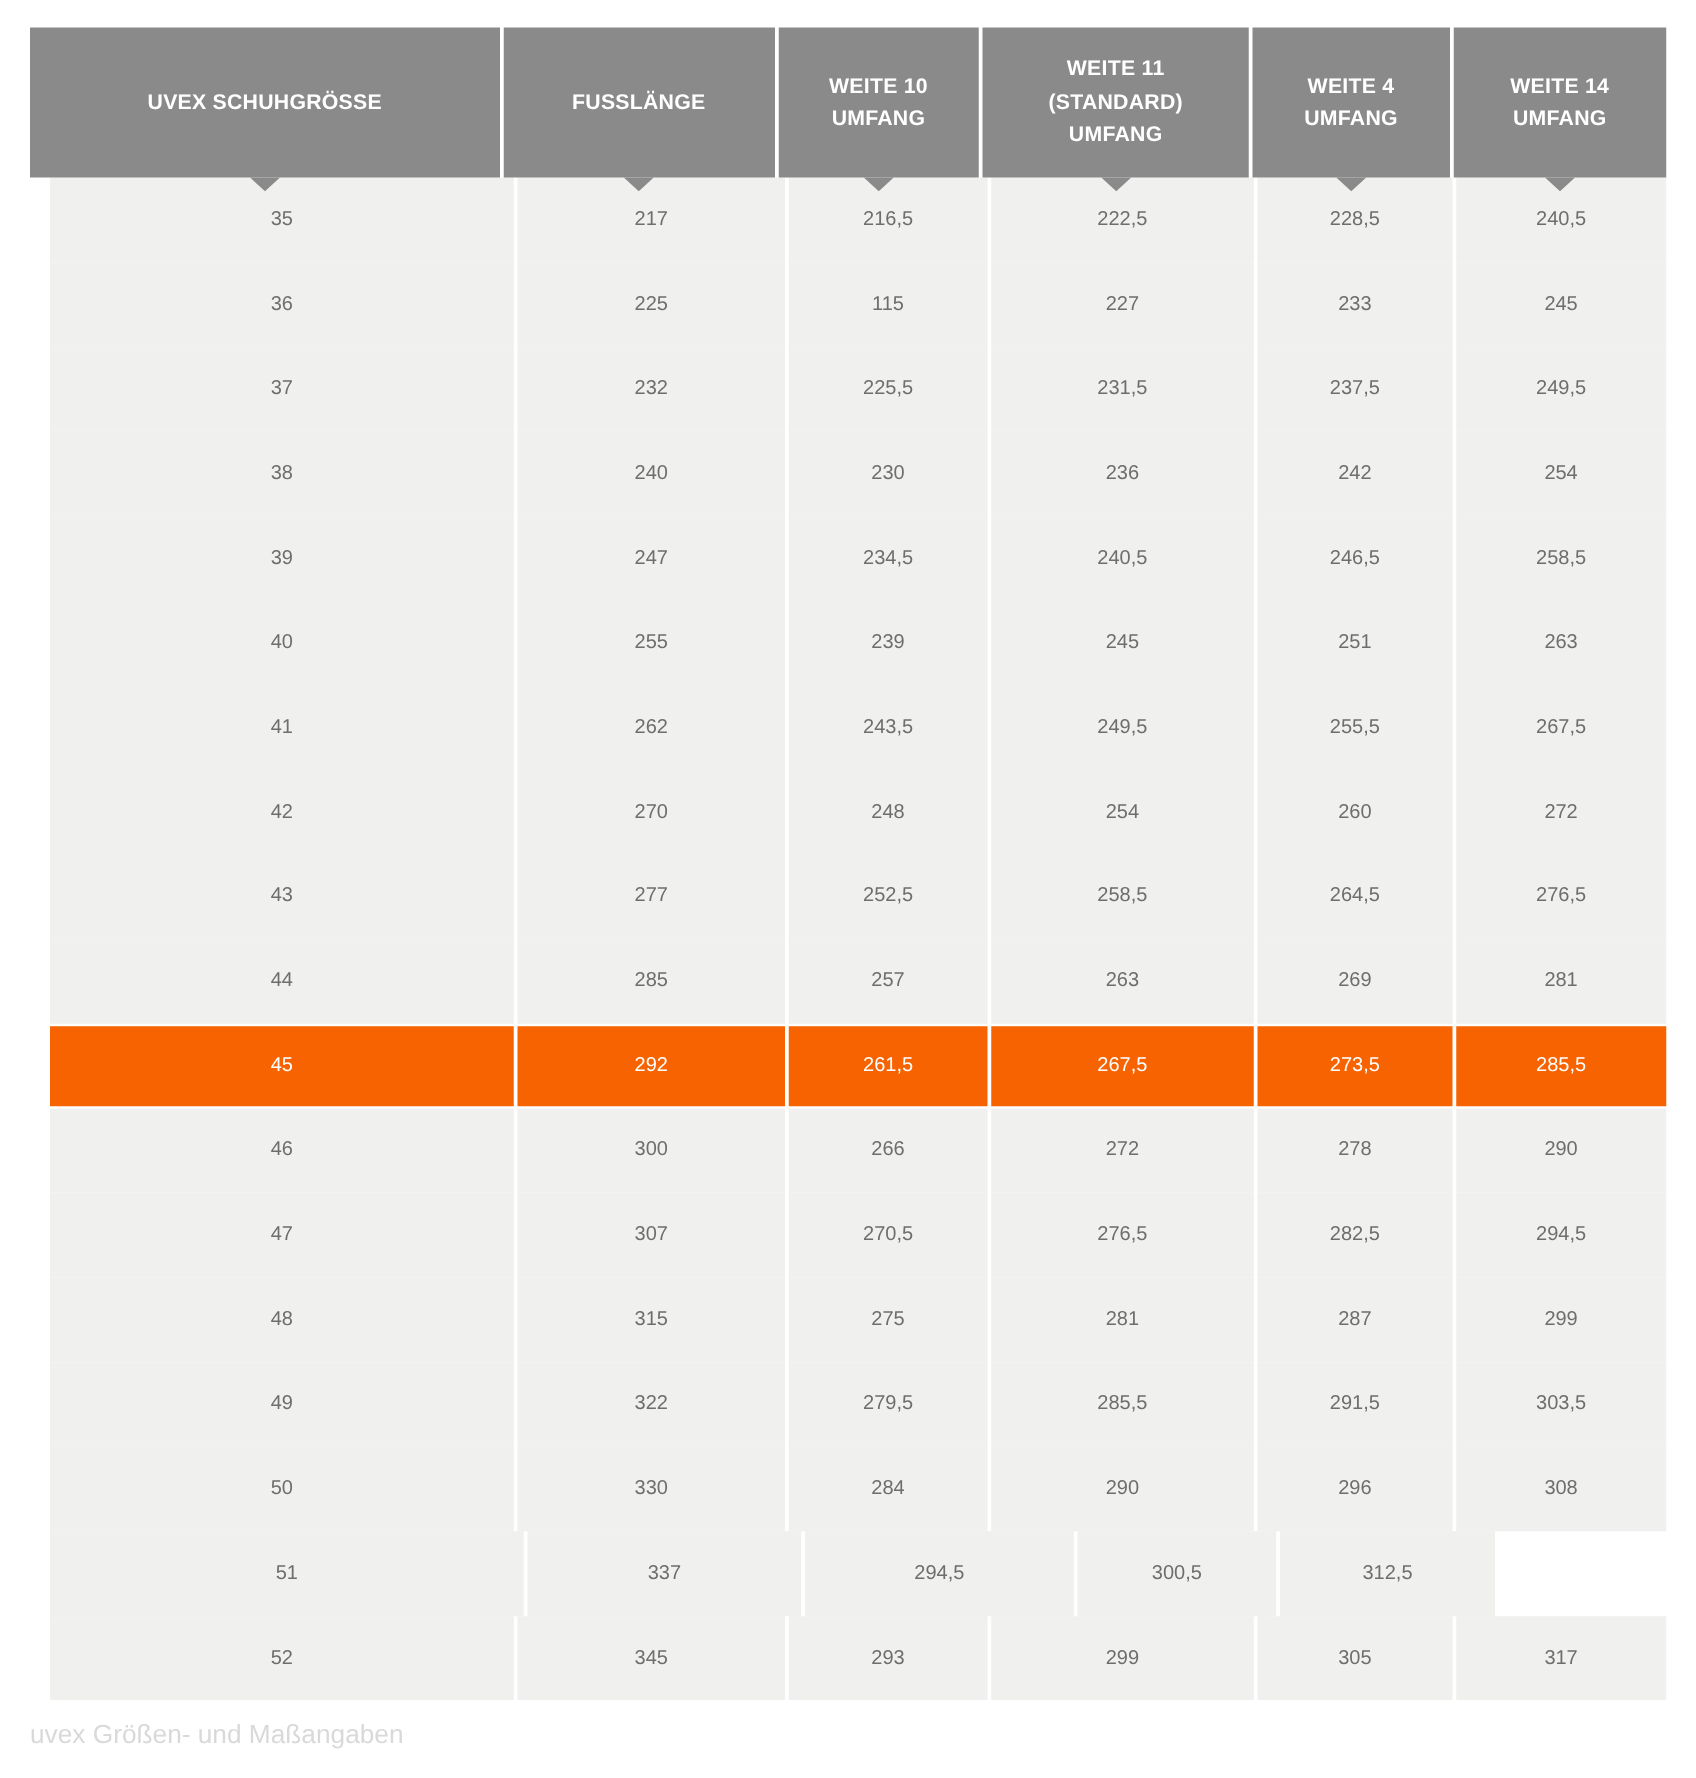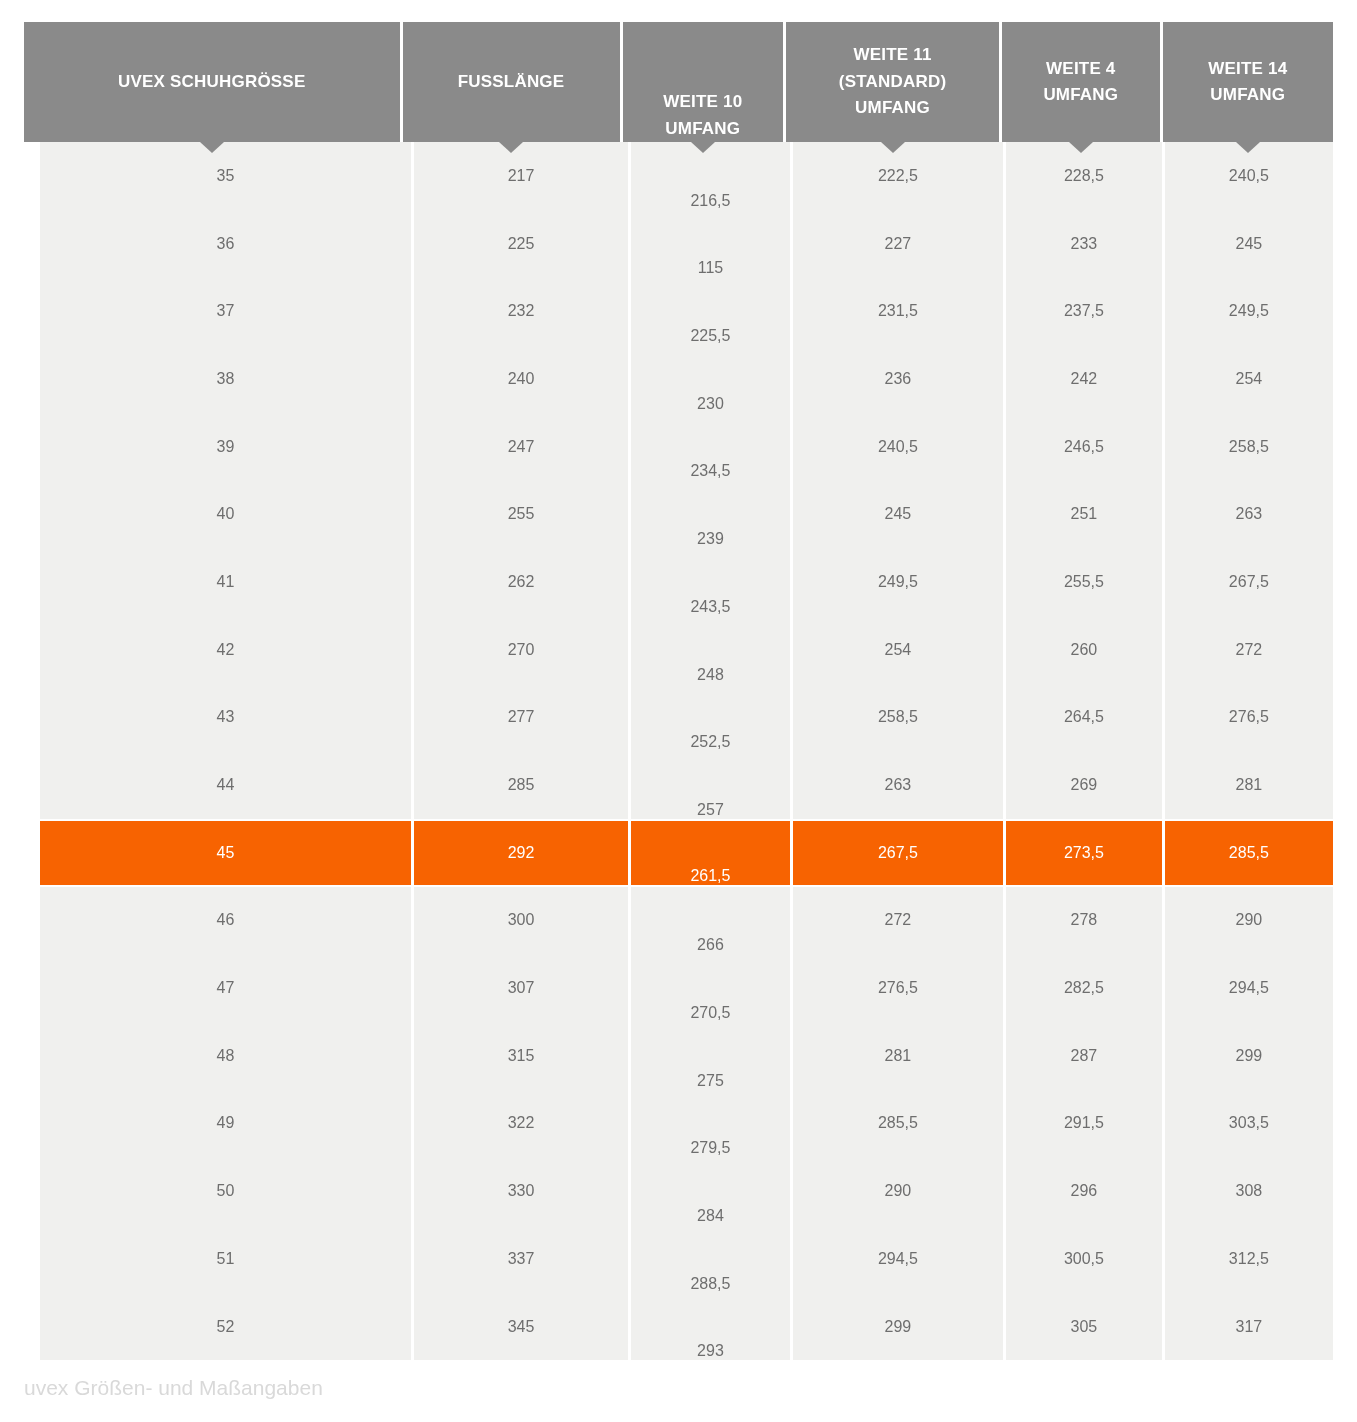--- a/index.html
+++ b/index.html
@@ -82,21 +82,21 @@
     border-top: 2px solid var(--gap);
     border-bottom: 2px solid var(--gap);
   }
   .row.highlighted .cell {
     background: var(--highlight-bg);
     color: var(--highlight-text);
   }
   
   .c0 { width: 379px; }
   .c1 { width: 219px; }
-  .c2 { width: 162px; align-items: flex-end; }
+  .c2 { width: 162px; }
   .c3 { width: 215px; }
   .c4 { width: 159px; }
   .c5 { width: 172px; }
   .caption {
     margin-top: 16px;
     font-size: 21px;
     color: var(--caption-text);
   }
 </style>
 </head>
@@ -260,21 +260,20 @@
           <div class="cell c0">50</div>
           <div class="cell c1">330</div>
           <div class="cell c2">284</div>
           <div class="cell c3">290</div>
           <div class="cell c4">296</div>
           <div class="cell c5">308</div>
         </div>
         <div class="row">
           <div class="cell c0">51</div>
           <div class="cell c1">337</div>
-          <div class="cell c2">288,5</div>
           <div class="cell c3">294,5</div>
           <div class="cell c4">300,5</div>
           <div class="cell c5">312,5</div>
         </div>
         <div class="row">
           <div class="cell c0">52</div>
           <div class="cell c1">345</div>
           <div class="cell c2">293</div>
           <div class="cell c3">299</div>
           <div class="cell c4">305</div>

